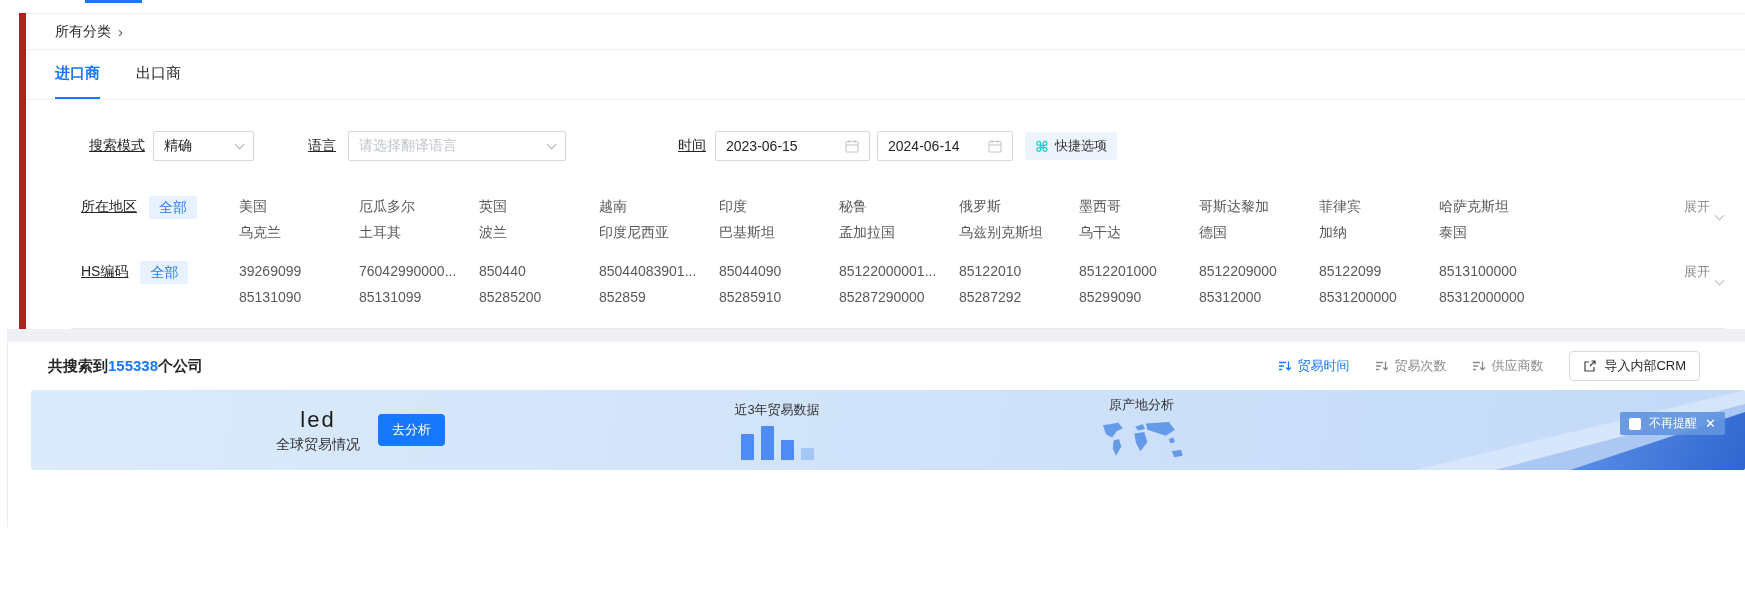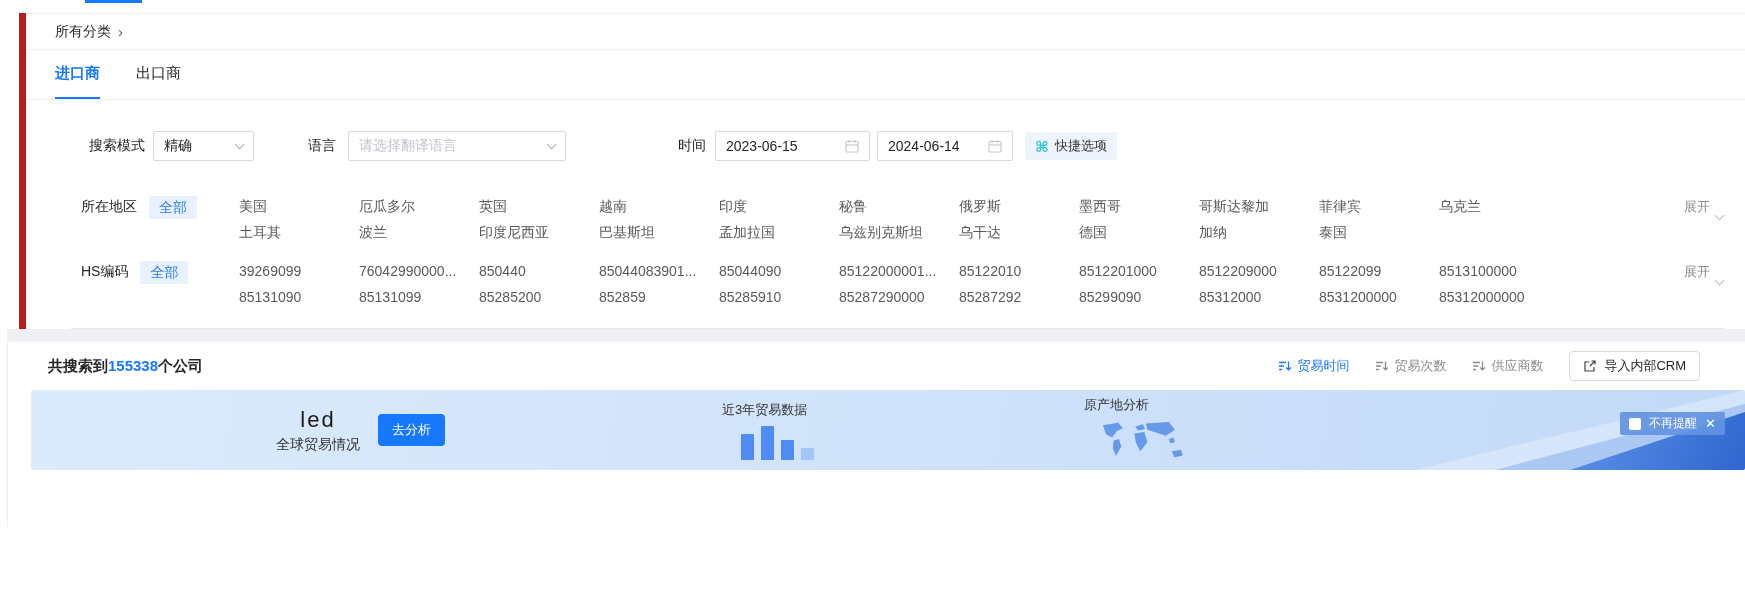--- a/index.html
+++ b/index.html
@@ -17,21 +17,21 @@
   .crumb-arrow { margin-left:7px; color:#595959; font-size:15px; }
 
   
   .tabs-row { height:50px; display:flex; gap:36px; padding-left:29px; border-bottom:1px solid #f0f0f0; }
   .tab { display:flex; align-items:center; font-size:15px; color:#262626; cursor:pointer;
     border-bottom:2px solid transparent; }
   .tab.active { color:#1677ff; font-weight:700; border-bottom-color:#1677ff; }
 
   
   .frow-controls { display:flex; align-items:center; height:32px; margin-top:30px; padding-left:63px; font-size:14px; }
-  .flabel { color:#262626; white-space:nowrap; }
+  .flabel { color:#262626; white-space:nowrap;text-decoration:underline; }
   .selbox { display:flex; align-items:center; justify-content:space-between; height:30px;
     border:1px solid #d9d9d9; border-radius:2px; padding:0 10px; background:#fff; font-size:14px; }
   .chev { width:7px; height:7px; border-right:1px solid #aeb2b8; border-bottom:1px solid #aeb2b8;
     transform:rotate(45deg); margin-top:-4px; flex:0 0 auto; }
   .ph { color:#c0c4cc; }
   .datebox { display:flex; align-items:center; justify-content:space-between; height:30px;
     border:1px solid #d9d9d9; border-radius:2px; padding:0 10px; background:#fff; font-size:14px; color:#262626; }
   .quickbtn { display:flex; align-items:center; gap:6px; height:28px; margin-left:12px; padding:0 10px;
     background:#eef4fb; border-radius:2px; font-size:13px; color:#333; cursor:pointer; }
   .cmd { color:#2ec7c9; font-weight:700; font-size:15px; line-height:1; }
@@ -77,21 +77,21 @@
     background:rgba(255,255,255,0.30); clip-path:polygon(100% 0,100% 100%,0 100%); }
   .tri-mid { position:absolute; right:0; bottom:0; width:250px; height:66px;
     background:rgba(120,165,235,0.45); clip-path:polygon(100% 0,100% 100%,0 100%); }
   .tri-dark { position:absolute; right:0; bottom:0; width:175px; height:58px;
     background:linear-gradient(115deg,#5e92e8,#2f66cf); clip-path:polygon(100% 0,100% 100%,0 100%); }
   .led-block { margin-left:245px; text-align:center; position:relative; }
   .led-word { font-size:22px; color:#1a1a1a; letter-spacing:2px; }
   .led-sub { font-size:14px; color:#333; margin-top:3px; }
   .go-btn { margin-left:18px; background:#1677ff; color:#fff; font-size:13px; border:none; border-radius:4px;
     padding:7px 14px; cursor:pointer; position:relative; }
-  .bsec { text-align:left; position:relative; }
+  .bsec { text-align:center; position:relative; }
   .bsec-chart { margin-left:277px; width:110px; }
   .bsec-market { margin-left:250px; width:115px; }
   .bsec-origin { margin-left:252px; width:115px; }
   .bsec-title { font-size:13px; color:#333; margin-bottom:5px; white-space:nowrap; }
   .mini-bars { display:flex; align-items:flex-end; justify-content:center; gap:7px; height:36px; }
   .mini-bars .bar { width:13px; border-radius:1px 1px 0 0; background:#4e8bf5; }
   .wmap { display:block; margin:0 auto; opacity:.95; }
   .dismiss { position:absolute; top:22px; right:20px; display:flex; align-items:center; gap:8px;
     background:rgba(98,148,224,0.92); color:#fff; padding:3px 9px; border-radius:2px; font-size:12px; cursor:default; }
   .cb { width:12px; height:12px; background:#fff; border-radius:2px; flex:0 0 auto; }
@@ -164,20 +164,21 @@
         <span class="gcell">美国</span>
         <span class="gcell">厄瓜多尔</span>
         <span class="gcell">英国</span>
         <span class="gcell">越南</span>
         <span class="gcell">印度</span>
         <span class="gcell">秘鲁</span>
         <span class="gcell">俄罗斯</span>
         <span class="gcell">墨西哥</span>
         <span class="gcell">哥斯达黎加</span>
         <span class="gcell">菲律宾</span>
+        <span class="gcell">哈萨克斯坦</span>
         <span class="gcell">乌克兰</span>
         <span class="gcell">土耳其</span>
         <span class="gcell">波兰</span>
         <span class="gcell">印度尼西亚</span>
         <span class="gcell">巴基斯坦</span>
         <span class="gcell">孟加拉国</span>
         <span class="gcell">乌兹别克斯坦</span>
         <span class="gcell">乌干达</span>
         <span class="gcell">德国</span>
         <span class="gcell">加纳</span>

